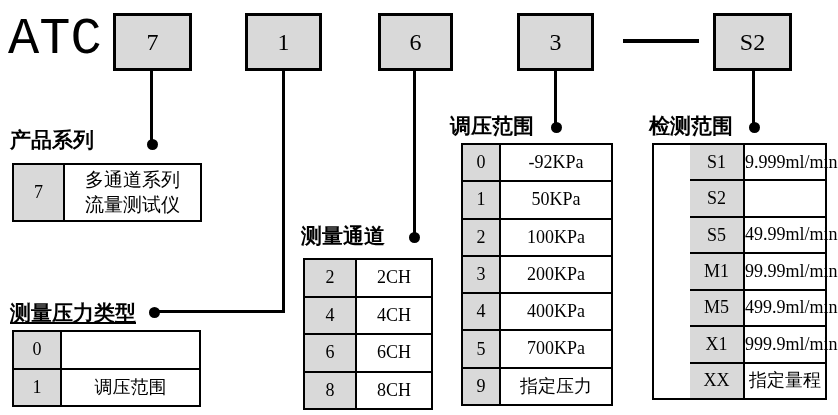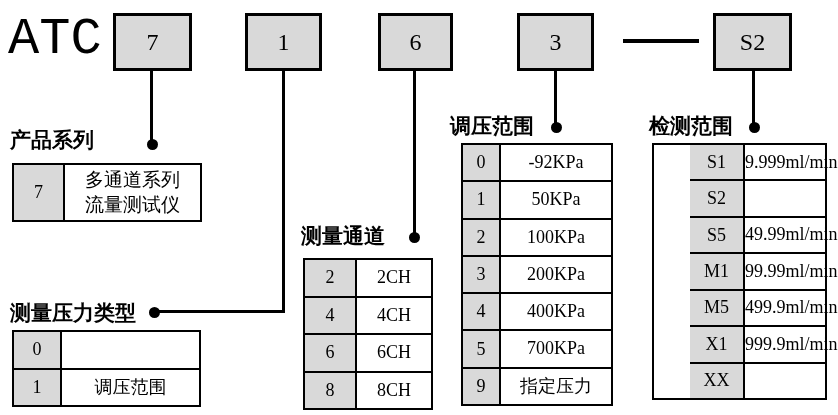--- a/index.html
+++ b/index.html
@@ -34,21 +34,21 @@
   #dot-7{left:147px;top:139px;}
   #dot-1{left:149px;top:307px;}
   #dot-6{left:409px;top:232px;}
   #dot-3{left:551px;top:122px;}
   #dot-s2{left:749px;top:122px;}
   .theading{
     position:absolute;font-weight:bold;font-size:21px;line-height:1.1;
     font-family:"Liberation Sans",sans-serif;white-space:nowrap;
   }
   #head-1{left:10px;top:128px;}
-  #head-2{left:10px;top:301px;}
+  #head-2{left:10px;top:301px;text-decoration:underline;}
   #head-3{left:301px;top:224px;}
   #head-4{left:450px;top:114px;}
   #head-5{left:649px;top:114px;}
   .dtable{
     position:absolute;display:flex;flex-direction:column;
     border:2px solid #000;box-sizing:border-box;background:#fff;
   }
   #table-1{left:12px;top:163px;width:190px;height:59px;--codew:49px;}
   #table-2{left:12px;top:330px;width:189px;height:77px;--codew:46px;}
   #table-3{left:303px;top:258px;width:130px;height:152px;--codew:50px;}
@@ -185,16 +185,17 @@
       <div class="trow">
         <div class="code-cell">M5</div>
         <div class="desc-cell">499.9ml/min</div>
       </div>
       <div class="trow">
         <div class="code-cell">X1</div>
         <div class="desc-cell">999.9ml/min</div>
       </div>
       <div class="trow">
         <div class="code-cell">XX</div>
+        <div class="desc-cell">指定量程</div>
       </div>
     </div>
 
 </div>
 
 </body></html>

